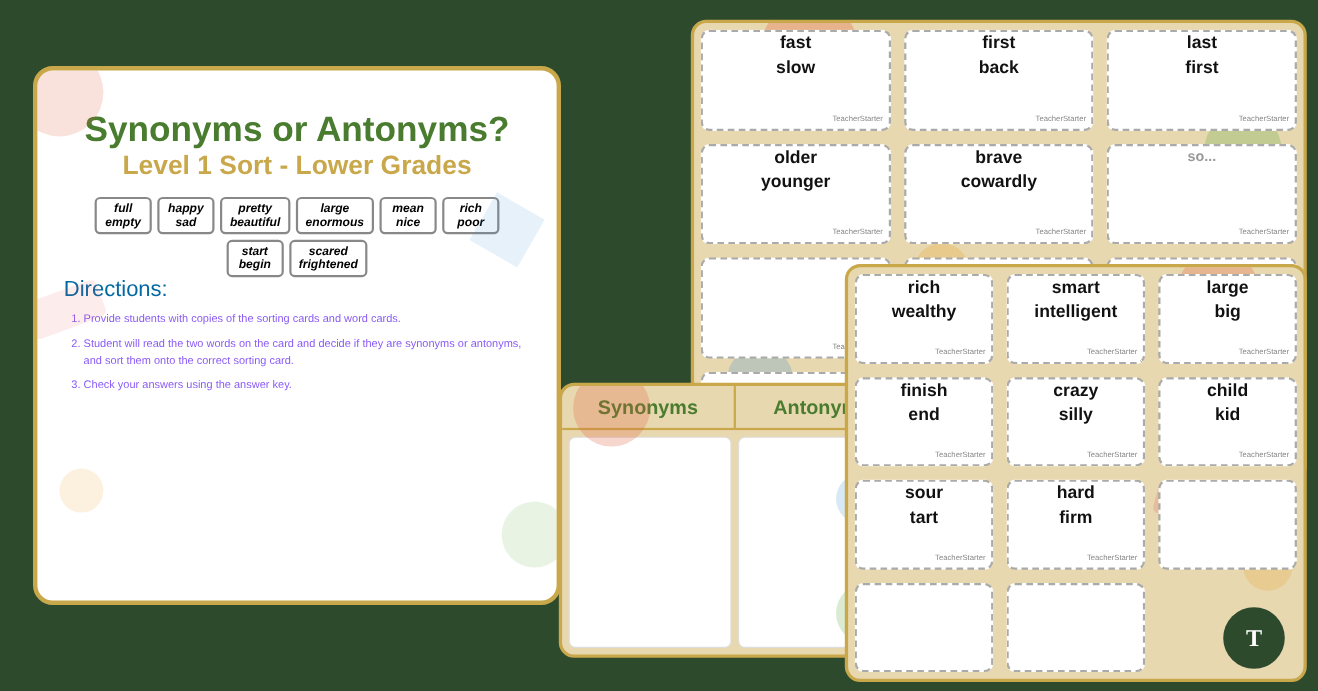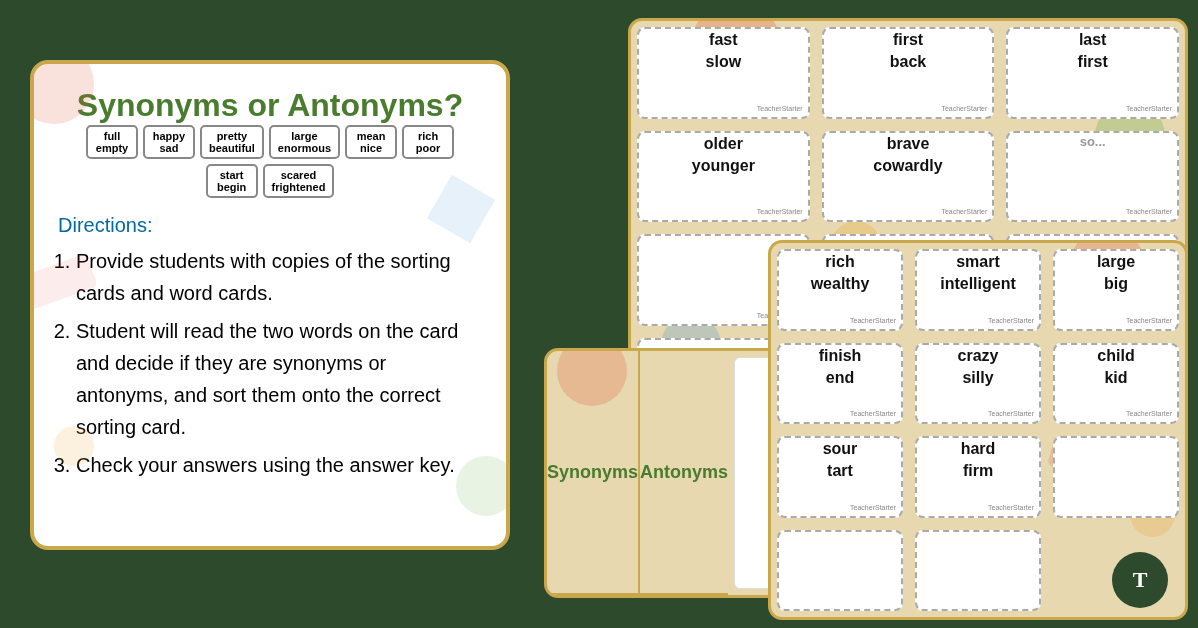--- a/index.html
+++ b/index.html
@@ -23,21 +23,21 @@
     
     .instruction-card {
       position: absolute;
       top: 60px;
       left: 30px;
       width: 480px;
       height: 490px;
       background: white;
       border-radius: 18px;
       border: 4px solid #c8a84b;
-      padding: 24px 24px;
+      padding: 36px 24px;
       overflow: hidden;
     }
 
     .instruction-card .title-synonyms {
       font-family: 'Comic Sans MS', cursive, sans-serif;
       font-size: 32px;
       font-weight: bold;
       color: #4a7c2f;
       text-align: center;
       line-height: 1.1;
@@ -52,21 +52,21 @@
       text-align: center;
       margin-bottom: 14px;
     }
 
     
     .mini-cards-grid {
       display: flex;
       flex-wrap: wrap;
       gap: 5px;
       justify-content: center;
-      margin-bottom: 16px;
+      font-style: italic;
     }
 
     .mini-card {
       background: white;
       border: 2px solid #888;
       border-radius: 5px;
       padding: 3px 7px;
       font-size: 11px;
       font-weight: bold;
       text-align: center;
@@ -75,22 +75,22 @@
 
     .directions-title {
       color: #0369a1;
       font-size: 20px;
       font-weight: normal;
       margin-bottom: 8px;
     }
 
     .directions-list {
       padding-left: 18px;
-      font-size: 20px;
-      color: #000000;
+      font-size: 10px;
+      color: #8b5cf6;
       line-height: 1.6;
     }
 
     .directions-list li {
       margin-bottom: 6px;
     }
 
     
     .word-cards-sheet {
       position: absolute;
@@ -131,28 +131,28 @@
       right: 5px;
       font-size: 7px;
       color: #888;
       font-weight: normal;
     }
 
     
     .sorting-card {
       position: absolute;
       bottom: 30px;
-      left: 544px;
+      left: 508px;
       width: 320px;
       height: 250px;
       background: #e8d8b0;
       border-radius: 14px;
       border: 3px solid #c8a84b;
       display: flex;
-      flex-direction: row;
+      flex-direction: column;
       overflow: hidden;
     }
 
     .sorting-card-header {
       display: flex;
       flex: 0 0 40px;
       border-bottom: 2px solid #c8a84b;
     }
 
     .sorting-col-header {
@@ -253,20 +253,21 @@
 
     <div class="pattern-bg">
       <div class="ps" style="width:80px;height:80px;background:#e05c3a;opacity:0.18;top:-20px;left:-20px;"></div>
       <div class="ps" style="width:60px;height:60px;background:#6ab04c;opacity:0.15;bottom:30px;right:-10px;"></div>
       <div class="ps" style="width:50px;height:50px;background:#3a8fd4;opacity:0.13;top:120px;right:20px;border-radius:0;transform:rotate(30deg);"></div>
       <div class="ps" style="width:40px;height:40px;background:#e8a020;opacity:0.15;bottom:80px;left:20px;"></div>
       <div class="ps" style="width:70px;height:35px;background:#d44;opacity:0.1;top:200px;left:-10px;border-radius:6px;transform:rotate(-20deg);"></div>
     </div>
 
     <div class="title-synonyms">Synonyms or Antonyms?</div>
+    <div class="title-level">Level 1 Sort - Lower Grades</div>
 
     <div class="mini-cards-grid">
       <div class="mini-card">full<br>empty</div>
       <div class="mini-card">happy<br>sad</div>
       <div class="mini-card">pretty<br>beautiful</div>
       <div class="mini-card">large<br>enormous</div>
       <div class="mini-card">mean<br>nice</div>
       <div class="mini-card">rich<br>poor</div>
       <div class="mini-card">start<br>begin</div>
       <div class="mini-card">scared<br>frightened</div>

